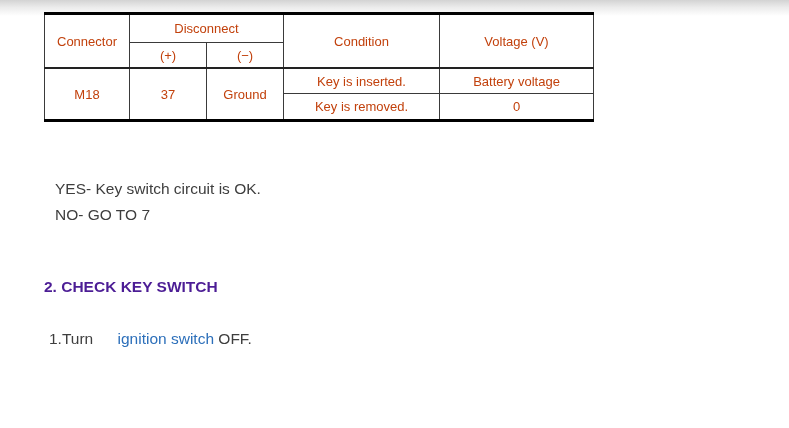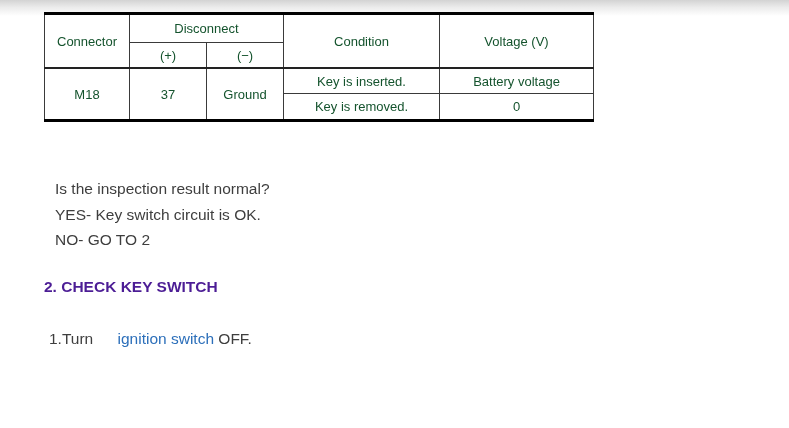--- a/index.html
+++ b/index.html
@@ -22,21 +22,21 @@
     background:linear-gradient(to bottom,#d3d3d3 0%,#ebebeb 45%,#ffffff 100%);
   }
   
   table.spec{
     position:absolute;
     left:44px; top:12px;
     width:549px;
     border-collapse:collapse;
     table-layout:fixed;
     font-size:13px;
-    color:#14532d;
+    color:#c2410c;
     border-top:3px solid #000;
     border-bottom:3px solid #000;
     border-left:1px solid #3a3a3a;
     border-right:1px solid #3a3a3a;
   }
   table.spec td{
     border:1px solid #3a3a3a;
     text-align:center;
     vertical-align:middle;
     padding:0 2px;
@@ -111,23 +111,22 @@
       <td>Battery voltage</td>
     </tr>
     <tr class="body2">
       <td>Key is removed.</td>
       <td>0</td>
     </tr>
   </tbody>
     </table>
 
   <div class="result-block">
-    <div>Is the inspection result normal?</div>
     <div>YES- Key switch circuit is OK.</div>
-    <div>NO- GO TO 2</div>
+    <div>NO- GO TO 7</div>
   </div>
 
   <div class="step-heading">2. CHECK KEY SWITCH</div>
 
   <div class="steps">
     <div><span>1.Turn </span><a class="link">ignition switch</a><span> OFF.</span></div>
   </div>
 
 </div>
 

